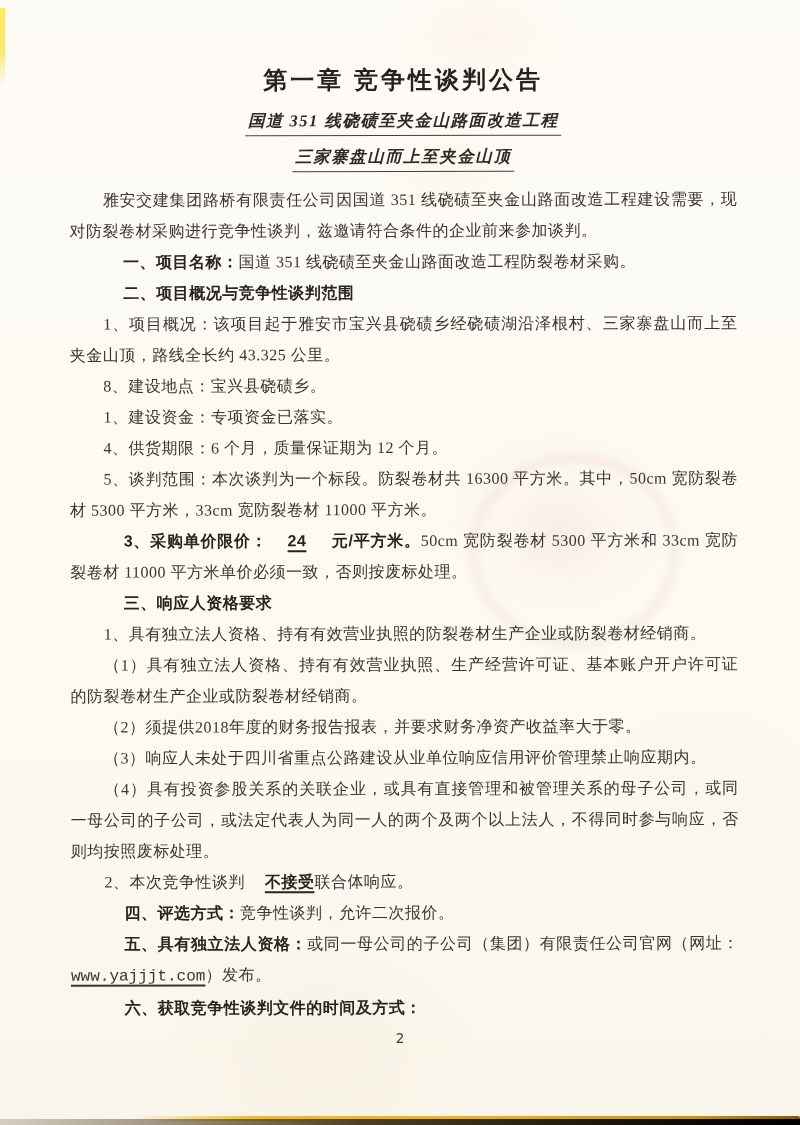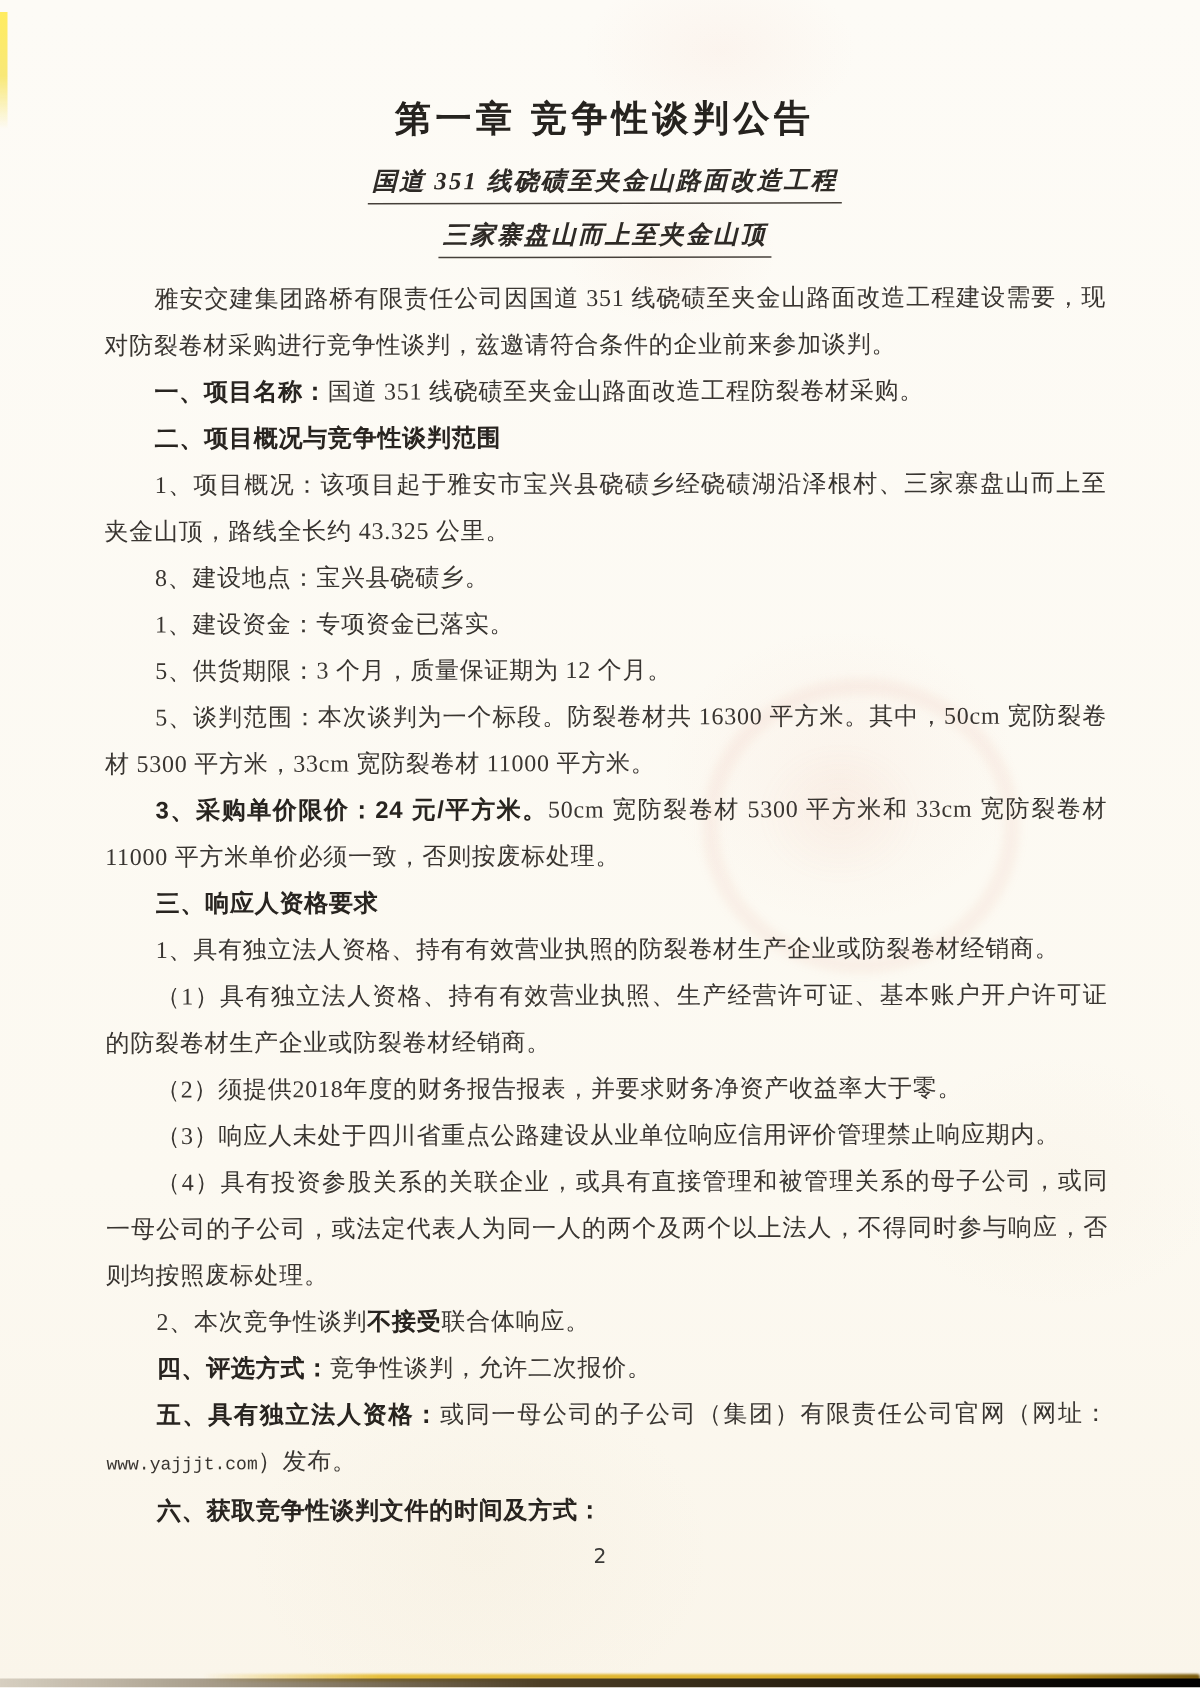--- a/index.html
+++ b/index.html
@@ -69,29 +69,30 @@
   .doc-body{
     margin-top:12px;
     font-size:16px;line-height:31px;letter-spacing:0.5px;
     text-align:justify;
   }
   .para{margin:0;}
   .para.indent{text-indent:2.1em;}
   .b{
     font-weight:700;
     font-family:"Liberation Sans","DejaVu Sans",sans-serif;
-    color:#282420;letter-spacing:0.5px;
+    color:#282420;letter-spacing:0.5px;margin-left:20px;
   }
   .u{
+    text-decoration:underline;
     text-underline-offset:4px;
     text-decoration-thickness:1.5px;
   }
   .mono{
     font-family:"Liberation Mono","DejaVu Sans Mono",monospace;
-    font-size:12px;letter-spacing:0;
+    font-size:16px;letter-spacing:0;
   }
   .page-number{
     position:absolute;left:0;right:0;top:1030px;text-align:center;
     font-family:"DejaVu Sans","Liberation Sans",sans-serif;
     font-size:13.5px;color:#3b3a38;letter-spacing:0;
   }
 </style>
 </head>
 <body>
 
@@ -110,21 +111,21 @@
     <p class="subtitle">
       <span class="u-span">三家寨盘山而上至夹金山顶</span>
     </p>
     <div class="doc-body">
         <p class="para indent"><span class="">雅安交建集团路桥有限责任公司因国道 351 线硗碛至夹金山路面改造工程建设需要，现对防裂卷材采购进行竞争性谈判，兹邀请符合条件的企业前来参加谈判。</span></p>
         <p class="para indent"><span class="b">一、项目名称：</span><span class="">国道 351 线硗碛至夹金山路面改造工程防裂卷材采购。</span></p>
         <p class="para indent"><span class="b">二、项目概况与竞争性谈判范围</span></p>
         <p class="para indent"><span class="">1、项目概况：该项目起于雅安市宝兴县硗碛乡经硗碛湖沿泽根村、三家寨盘山而上至夹金山顶，路线全长约 43.325 公里。</span></p>
         <p class="para indent"><span class="">8、建设地点：宝兴县硗碛乡。</span></p>
         <p class="para indent"><span class="">1、建设资金：专项资金已落实。</span></p>
-        <p class="para indent"><span class="">5、供货期限：3 个月，质量保证期为 12 个月。</span></p>
+        <p class="para indent"><span class="">4、供货期限：6 个月，质量保证期为 12 个月。</span></p>
         <p class="para indent"><span class="">5、谈判范围：本次谈判为一个标段。防裂卷材共 16300 平方米。其中，50cm 宽防裂卷材 5300 平方米，33cm 宽防裂卷材 11000 平方米。</span></p>
         <p class="para indent"><span class="b">3、采购单价限价：</span><span class="b u">24</span><span class="b"> 元/平方米。</span><span class="">50cm 宽防裂卷材 5300 平方米和 33cm 宽防裂卷材 11000 平方米单价必须一致，否则按废标处理。</span></p>
         <p class="para indent"><span class="b">三、响应人资格要求</span></p>
         <p class="para indent"><span class="">1、具有独立法人资格、持有有效营业执照的防裂卷材生产企业或防裂卷材经销商。</span></p>
         <p class="para indent"><span class="">（1）具有独立法人资格、持有有效营业执照、生产经营许可证、基本账户开户许可证的防裂卷材生产企业或防裂卷材经销商。</span></p>
         <p class="para indent"><span class="">（2）须提供2018年度的财务报告报表，并要求财务净资产收益率大于零。</span></p>
         <p class="para indent"><span class="">（3）响应人未处于四川省重点公路建设从业单位响应信用评价管理禁止响应期内。</span></p>
         <p class="para indent"><span class="">（4）具有投资参股关系的关联企业，或具有直接管理和被管理关系的母子公司，或同一母公司的子公司，或法定代表人为同一人的两个及两个以上法人，不得同时参与响应，否则均按照废标处理。</span></p>
         <p class="para indent"><span class="">2、本次竞争性谈判</span><span class="b u">不接受</span><span class="">联合体响应。</span></p>
         <p class="para indent"><span class="b">四、评选方式：</span><span class="">竞争性谈判，允许二次报价。</span></p>

